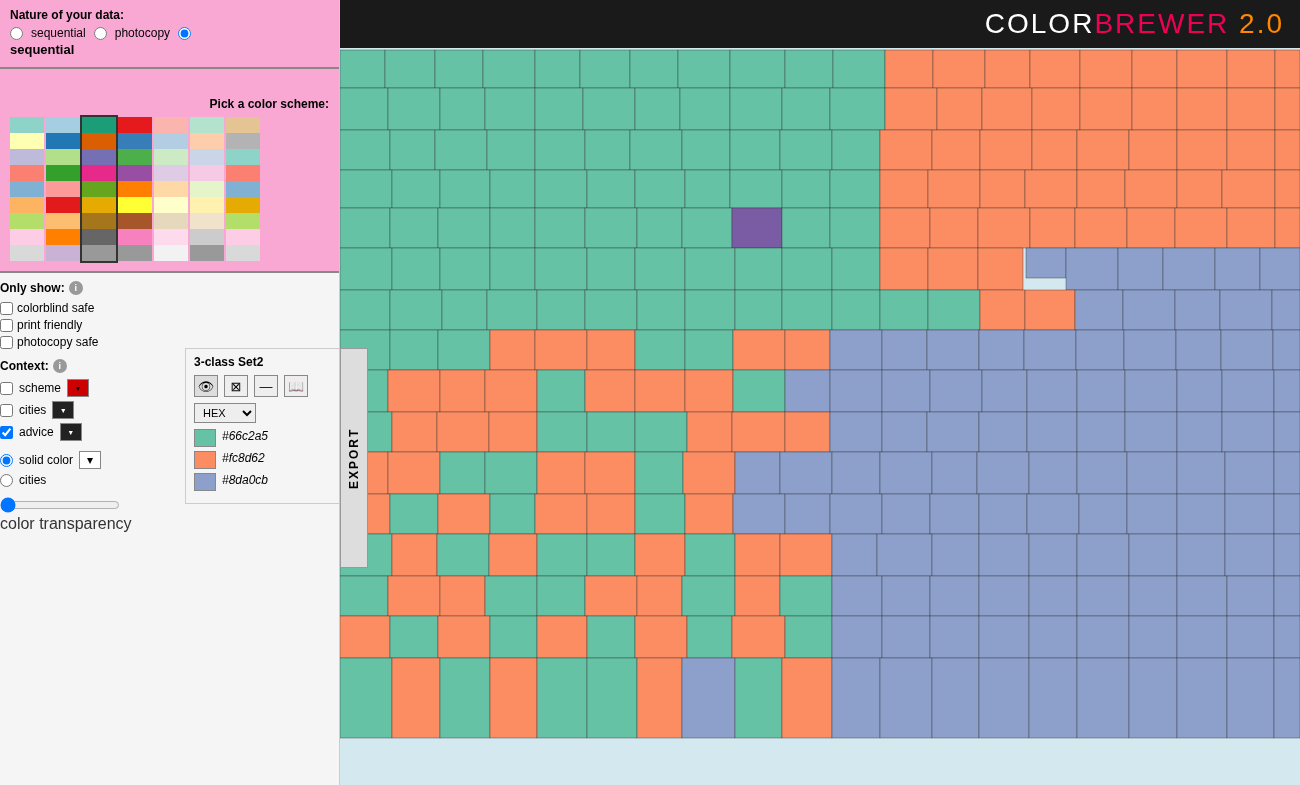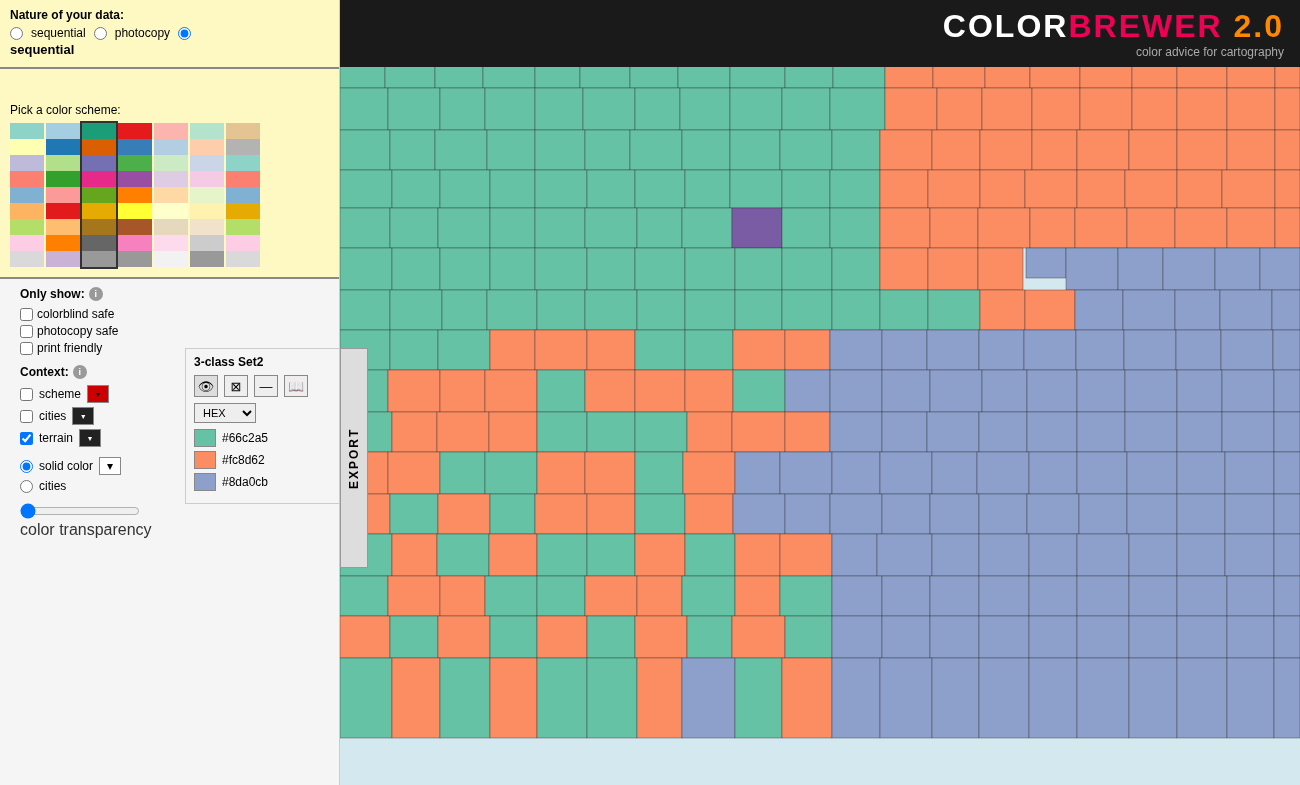--- a/index.html
+++ b/index.html
@@ -10,22 +10,22 @@
       position: absolute;
       top: 0; right: 0;
       background: #1a1a1a;
       color: #fff;
       padding: 8px 16px;
       text-align: right;
       z-index: 10;
       width: 960px;
     }
     #header .title {
-      font-size: 32px;
-      font-weight: bold;
+      font-size: 28px;
+      font-weight: normal;
       letter-spacing: 2px;
     }
     #header .title span.color { color: #fff; }
     #header .title span.brewer { color: #e05; }
     #header .title span.version { color: #f80; }
     #header .subtitle { font-size: 12px; color: #aaa; }
 
     
     #left-panel {
       position: absolute;
@@ -33,38 +33,38 @@
       width: 340px;
       height: 785px;
       background: #f5f5f5;
       border-right: 1px solid #ccc;
       z-index: 5;
       overflow-y: auto;
     }
 
     
     .panel-section {
-      background: #fef9c3;
+      background: #f9a8d4;
       border-bottom: 2px solid #888;
       padding: 8px 10px 10px;
     }
 
     .section-title {
       font-weight: bold;
       font-size: 12px;
       margin-bottom: 4px;
     }
 
     .radio-group { display: flex; align-items: center; gap: 8px; margin-bottom: 2px; font-size: 12px; }
     .radio-group input[type=radio] { margin: 0; }
 
     .qualitative-label { font-weight: bold; font-size: 13px; margin-top: 2px; }
 
     
-    .color-scheme-title { font-weight: normal; font-size: 12px; margin: 26px 0 6px; }
+    .color-scheme-title { font-weight: bold; font-size: 12px; margin: 20px 0 6px; text-align: right; }
 
     .color-swatches-grid {
       display: grid;
       grid-template-columns: repeat(7, 34px);
       gap: 2px;
     }
 
     .swatch-col {
       display: flex;
       flex-direction: column;
@@ -77,21 +77,21 @@
       height: 16px;
       border: none;
     }
 
     .swatch-col.selected {
       outline: 2px solid #333;
     }
 
     
     .panel-bottom {
-      padding: 8px 20px;
+      padding: 8px 0;
     }
 
     .only-show-header {
       display: flex;
       align-items: center;
       gap: 4px;
       font-weight: bold;
       font-size: 12px;
       margin-bottom: 6px;
     }
@@ -191,23 +191,24 @@
     .format-select {
       font-size: 11px;
       padding: 2px 4px;
       border: 1px solid #888;
       background: #eee;
       cursor: pointer;
     }
 
     .color-entry {
       display: flex;
-      align-items: center;
+      align-items: flex-start;
       gap: 6px;
       margin-bottom: 4px;
+      font-style: italic;
     }
 
     .color-entry-swatch {
       width: 22px; height: 18px;
       border: 1px solid #888;
     }
 
     .color-entry-value {
       font-size: 12px;
     }
@@ -368,45 +369,45 @@
     <div class="only-show-header">
       <span>Only show:</span>
       <span class="info-icon">i</span>
     </div>
     <div class="checkbox-row">
       <input type="checkbox" style="">
       <label>colorblind safe</label>
     </div>
     <div class="checkbox-row">
       <input type="checkbox" style="">
-      <label>photocopy safe</label>
+      <label>print friendly</label>
     </div>
     <div class="checkbox-row">
       <input type="checkbox" style="">
-      <label>print friendly</label>
+      <label>photocopy safe</label>
     </div>
 
     <div class="context-section">
       <div class="context-header">
         <span>Context:</span>
         <span class="info-icon">i</span>
       </div>
       <div class="context-row">
         <input type="checkbox" style="">
         <label>scheme</label>
         <div class="color-btn red-swatch">▾</div>
       </div>
       <div class="context-row">
         <input type="checkbox" style="">
         <label>cities</label>
         <div class="color-btn black-swatch" style="color:#fff;">▾</div>
       </div>
       <div class="context-row">
         <input type="checkbox" checked="" style="">
-        <label>terrain</label>
+        <label>advice</label>
         <div class="color-btn black-swatch" style="color:#fff;">▾</div>
       </div>
     </div>
 
     <div class="background-section">
       <div class="bg-row">
         <input type="radio" name="background" value="solid color" checked="" style="">
         <label>solid color</label>
         <div class="white-color-btn">▾</div>
       </div>
@@ -455,21 +456,20 @@
 </div>
 
 <div id="export-btn">EXPORT</div>
 
 <div id="map-area">
   
   <div id="header">
     <div class="title">
       <span class="color">COLOR</span><span class="brewer">BREWER</span> <span class="version">2.0</span>
     </div>
-    <div class="subtitle">color advice for cartography</div>
   </div>
 
   
   <svg id="map-canvas" viewBox="0 0 960 785" preserveAspectRatio="xMidYMid slice">
 
     <rect width="960" height="785" fill="#d4e8f0"></rect>
 
     <g>
 
       <rect x="0" y="50" width="45" height="38" class="county county-teal"></rect>

